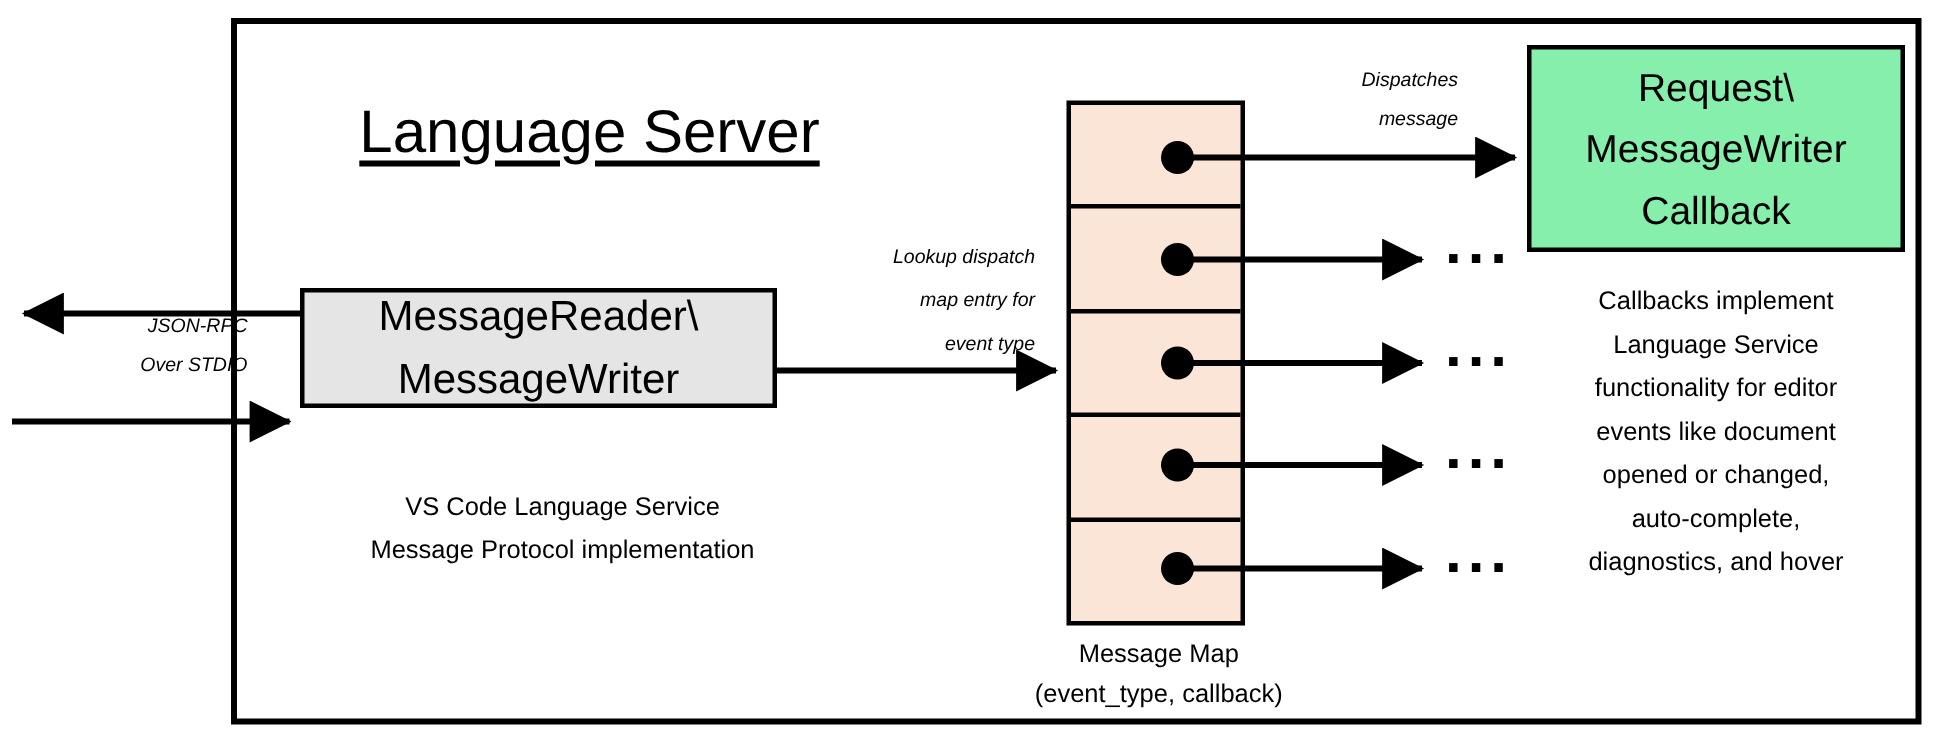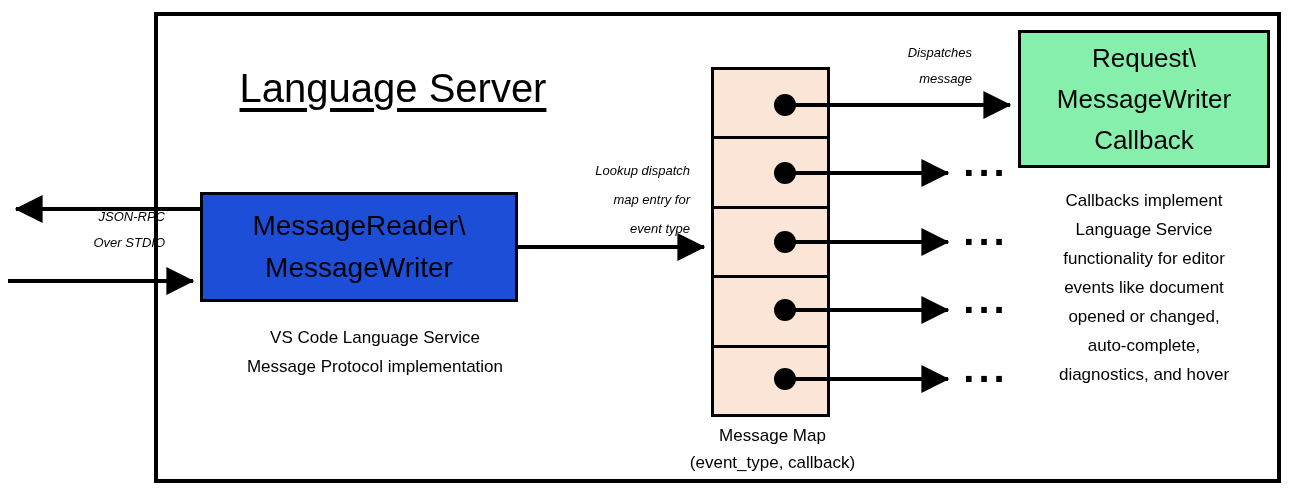--- a/index.html
+++ b/index.html
@@ -18,21 +18,21 @@
   }
   .diagram-title{
     position:absolute;left:213px;top:64px;width:360px;
     font-size:40px;line-height:48px;text-align:center;
     text-decoration:underline;text-underline-offset:6px;white-space:nowrap;
   }
   .node-box{
     position:absolute;border:3px solid #000;display:flex;flex-direction:column;
     align-items:center;justify-content:center;text-align:center;
   }
-  .reader-box{left:200px;top:192px;width:318px;height:110px;background:#1d4ed8;
+  .reader-box{left:200px;top:192px;width:318px;height:80px;background:#e5e5e5;
     font-size:28px;line-height:42px;text-align:right;}
   .callback-box{left:1018px;top:30px;width:252px;height:138px;background:#86efac;
     font-size:26px;line-height:41px;}
 
   .dispatch-map{
     position:absolute;left:711px;top:67px;width:119px;height:350px;
     border:3px solid #000;display:flex;flex-direction:column;background:#fbe5d6;
   }
   .dispatch-cell{flex:1 1 0;border-bottom:3px solid #000;}
   .dispatch-cell:last-child{border-bottom:none;}

